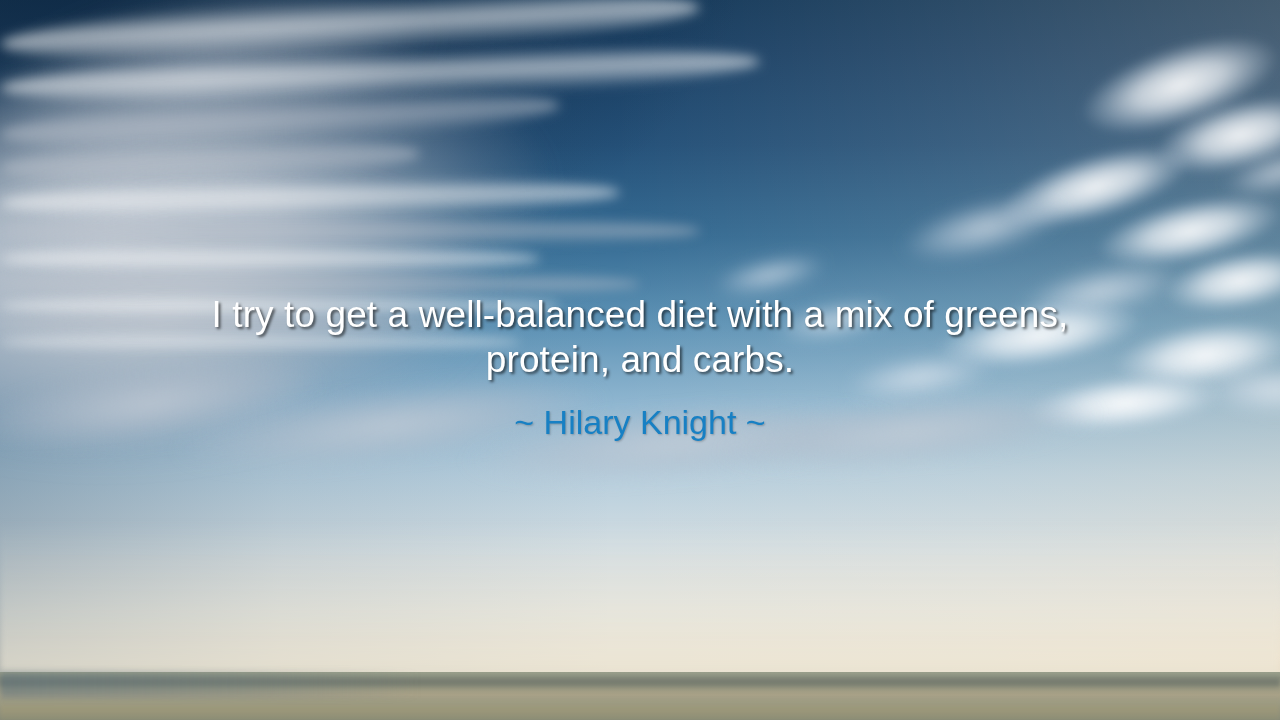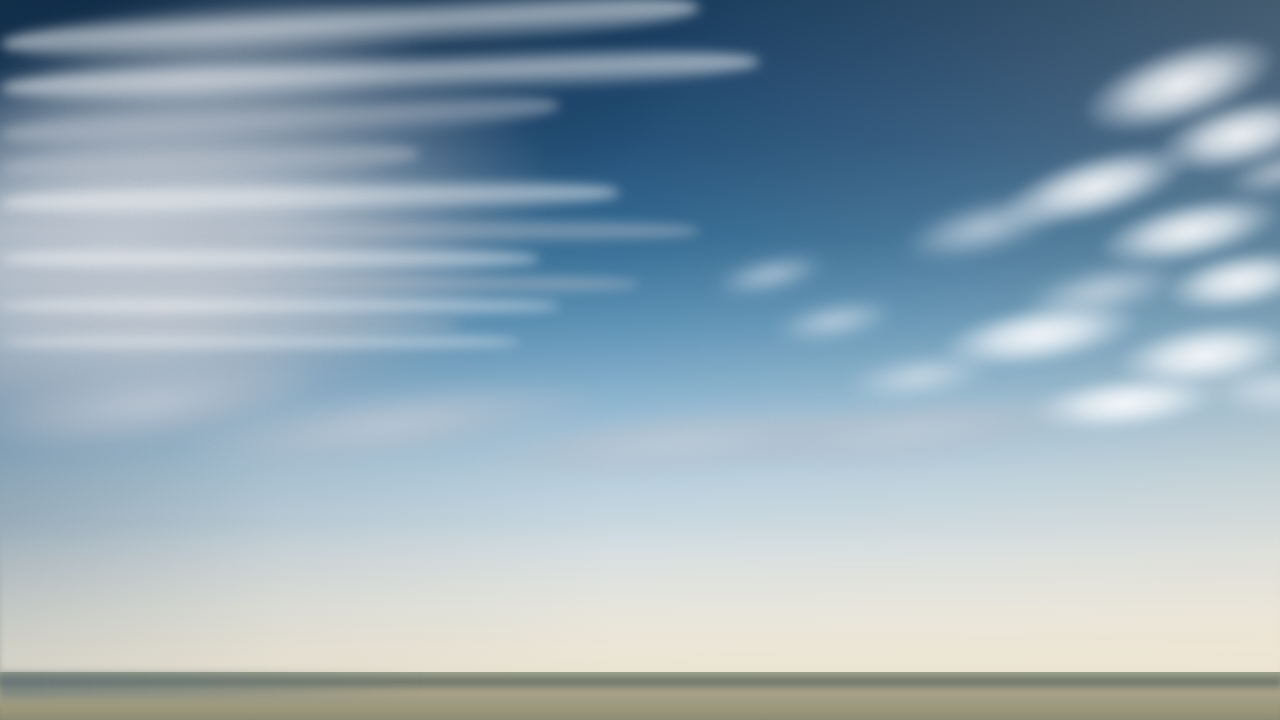--- a/index.html
+++ b/index.html
@@ -257,14 +257,18 @@
     <div class="streak" style="left:-40px; top:650px; width:520px; height:16px;"></div>
   </div>
 
   <div id="haze"></div>
 
   <div id="land"></div>
   <div id="land-dark"></div>
   <div id="land-tan"></div>
   <div id="land-left-blue"></div>
 
+  <div id="text-block">
+    <div id="quote-text">I try to get a well-balanced diet with a mix of greens, protein, and carbs.</div>
+    <div id="quote-author">~ Hilary Knight ~</div>
+  </div>
 
 </div>
 
 </body></html>

